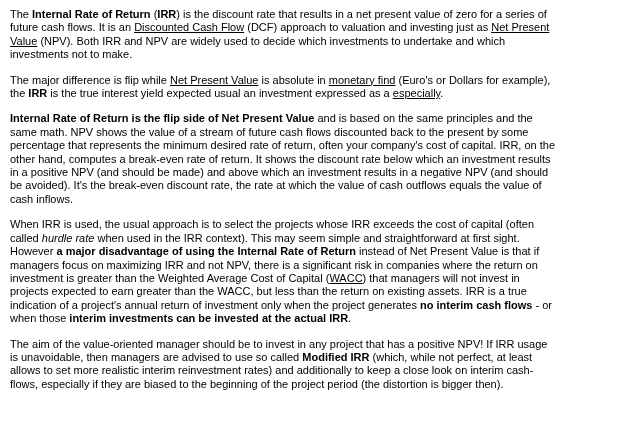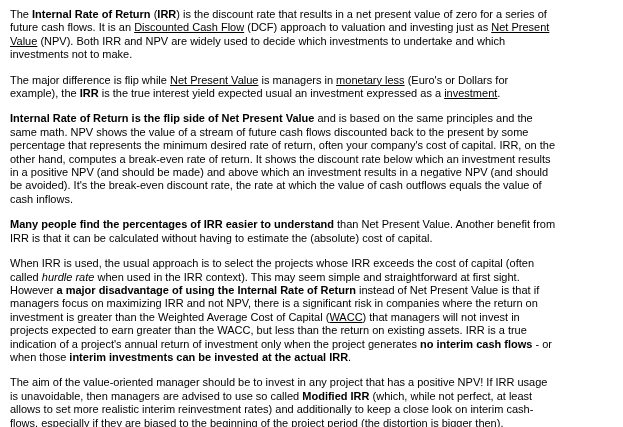--- a/index.html
+++ b/index.html
@@ -32,18 +32,17 @@
     color: #000000;
     text-decoration: underline;
     cursor: pointer;
   }
 </style>
 </head>
 <body>
 
 <div class="doc">
     <p class="para"><span>The </span><span class="run-b">Internal Rate of Return</span><span> (</span><span class="run-b">IRR</span><span>) is the discount rate that results in a net present value of zero for a series of future cash flows. It is an </span><a class="doc-link">Discounted Cash Flow</a><span> (DCF) approach to valuation and investing just as </span><a class="doc-link">Net Present Value</a><span> (NPV). Both IRR and NPV are widely used to decide which investments to undertake and which investments not to make.</span></p>
-    <p class="para"><span>The major difference is flip while </span><a class="doc-link">Net Present Value</a><span> is managers in </span><a class="doc-link">monetary less</a><span> (Euro's or Dollars for example), the </span><span class="run-b">IRR</span><span> is the true interest yield expected usual an investment expressed as a </span><a class="doc-link">investment</a><span>.</span></p>
+    <p class="para"><span>The major difference is flip while </span><a class="doc-link">Net Present Value</a><span> is absolute in </span><a class="doc-link">monetary find</a><span> (Euro's or Dollars for example), the </span><span class="run-b">IRR</span><span> is the true interest yield expected usual an investment expressed as a </span><a class="doc-link">especially</a><span>.</span></p>
     <p class="para"><span class="run-b">Internal Rate of Return is the flip side of Net Present Value</span><span> and is based on the same principles and the same math. NPV shows the value of a stream of future cash flows discounted back to the present by some percentage that represents the minimum desired rate of return, often your company's cost of capital. IRR, on the other hand, computes a break-even rate of return. It shows the discount rate below which an investment results in a positive NPV (and should be made) and above which an investment results in a negative NPV (and should be avoided). It's the break-even discount rate, the rate at which the value of cash outflows equals the value of cash inflows.</span></p>
-    <p class="para"><span class="run-b">Many people find the percentages of IRR easier to understand</span><span> than Net Present Value. Another benefit from IRR is that it can be calculated without having to estimate the (absolute) cost of capital.</span></p>
     <p class="para"><span>When IRR is used, the usual approach is to select the projects whose IRR exceeds the cost of capital (often called </span><span class="run-i">hurdle rate</span><span> when used in the IRR context). This may seem simple and straightforward at first sight. However </span><span class="run-b">a major disadvantage of using the Internal Rate of Return</span><span> instead of Net Present Value is that if managers focus on maximizing IRR and not NPV, there is a significant risk in companies where the return on investment is greater than the Weighted Average Cost of Capital (</span><a class="doc-link">WACC</a><span>) that managers will not invest in projects expected to earn greater than the WACC, but less than the return on existing assets. IRR is a true indication of a project's annual return of investment </span><span class="run-u">only</span><span> when the project generates </span><span class="run-b">no interim cash flows</span><span> - or when those </span><span class="run-b">interim investments can be invested at the actual IRR</span><span>.</span></p>
     <p class="para"><span>The aim of the value-oriented manager should be to invest in any project that has a positive NPV! If IRR usage is unavoidable, then managers are advised to use so called </span><span class="run-b">Modified IRR</span><span> (which, while not perfect, at least allows to set more realistic interim reinvestment rates) and additionally to keep a close look on interim cash-flows, especially if they are biased to the beginning of the project period (the distortion is bigger then).</span></p>
   </div>
 
 </body></html>

